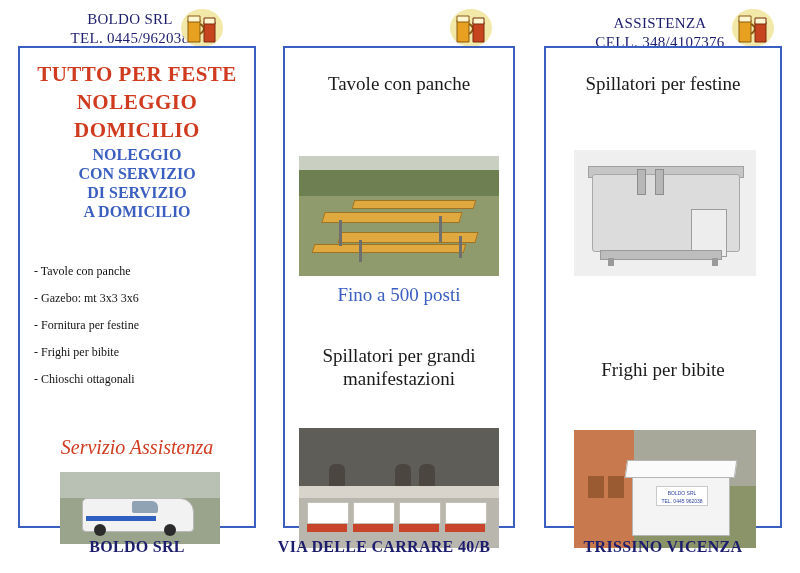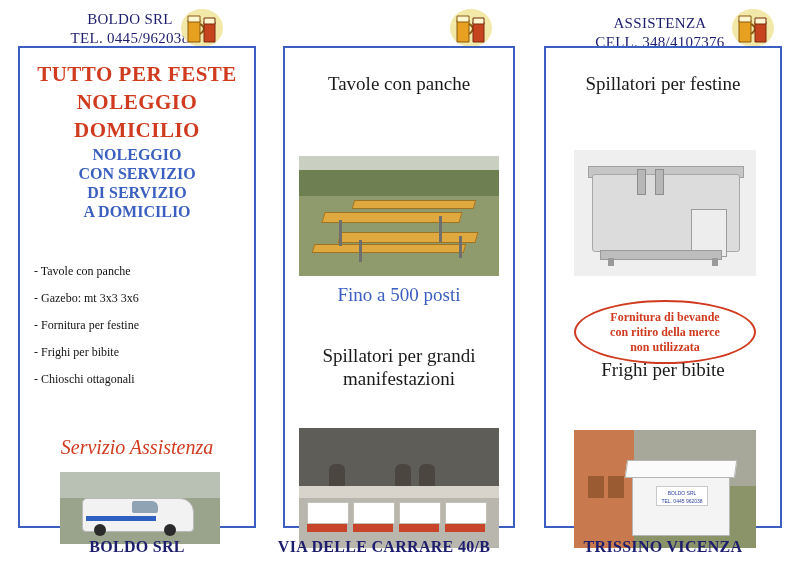--- a/index.html
+++ b/index.html
@@ -346,27 +346,20 @@
       <div class="mc-body">
         <div class="mc-tap" style="left:44px;"></div>
         <div class="mc-tap" style="left:62px;"></div>
         <div class="mc-panel"></div>
       </div>
       <div class="mc-tray"></div>
       <div class="mc-foot" style="left:34px;"></div>
       <div class="mc-foot" style="left:138px;"></div>
     </div>
 
-    <div class="oval">
-      <div class="oval-text">
-        <div>Fornitura di bevande</div>
-        <div>con ritiro della merce</div>
-        <div>non utilizzata</div>
-      </div>
-    </div>
 
     <div class="hd" style="top:310px;">Frighi per bibite</div>
 
     <div class="photo photo-frigo">
       <div class="fr-wall"></div>
       <div class="fr-back"></div>
       <div class="fr-ground"></div>
       <div class="fr-chair" style="left:14px;"></div>
       <div class="fr-chair" style="left:34px;"></div>
       <div class="fr-box"></div>

